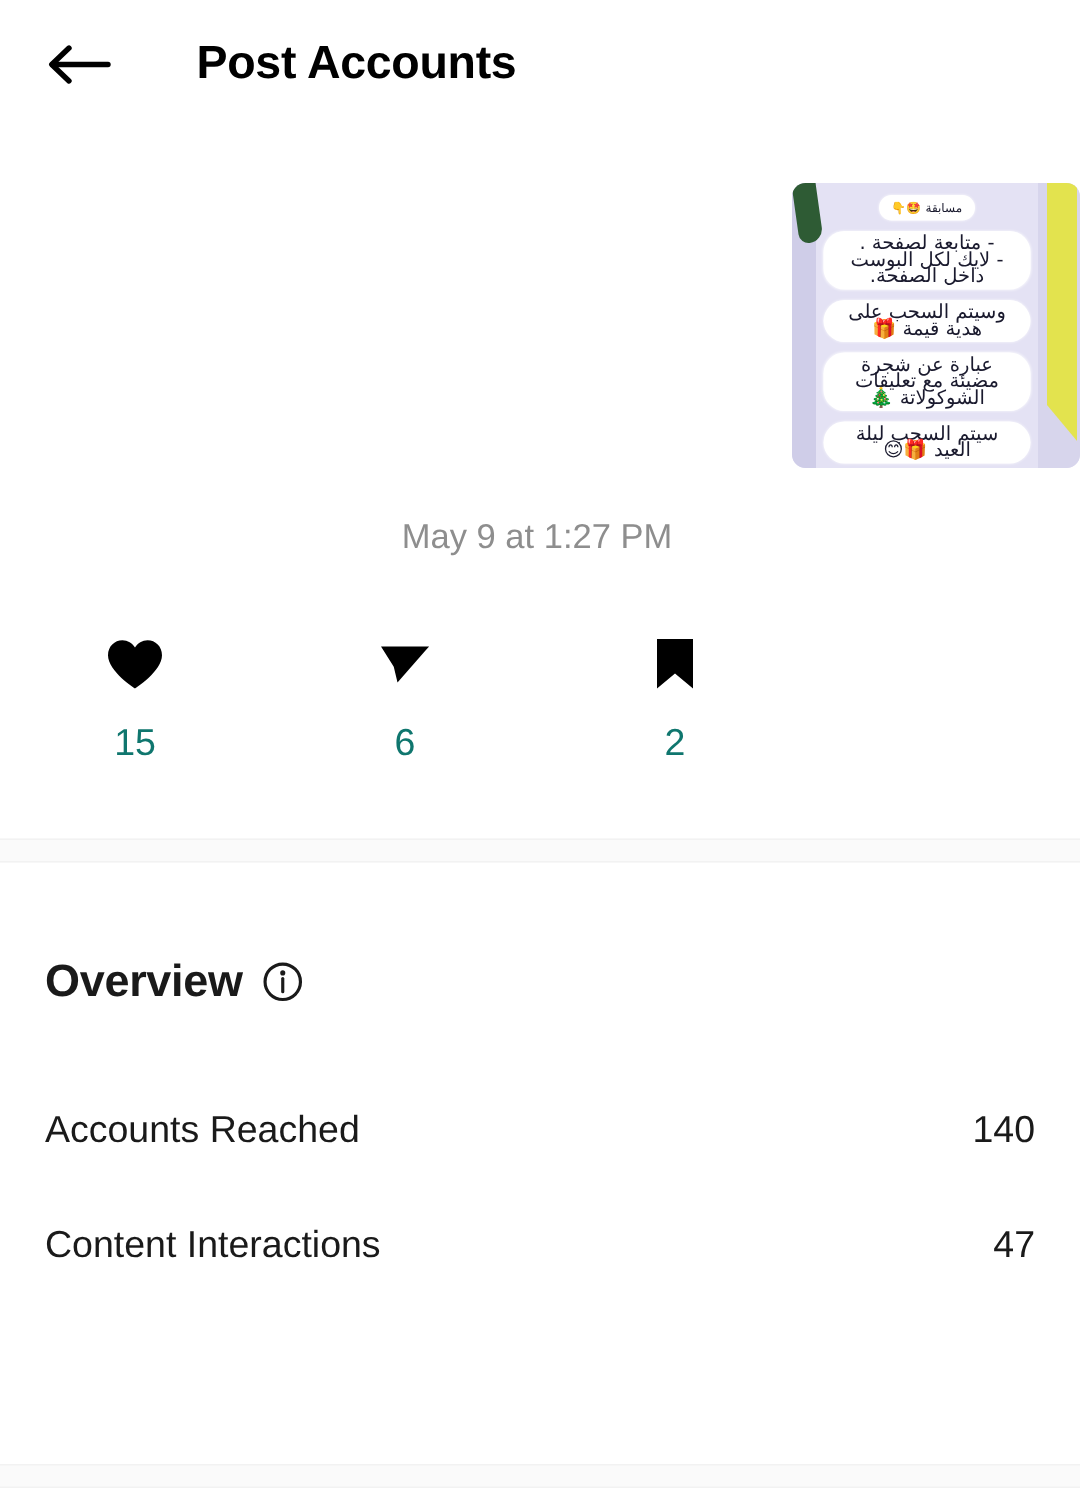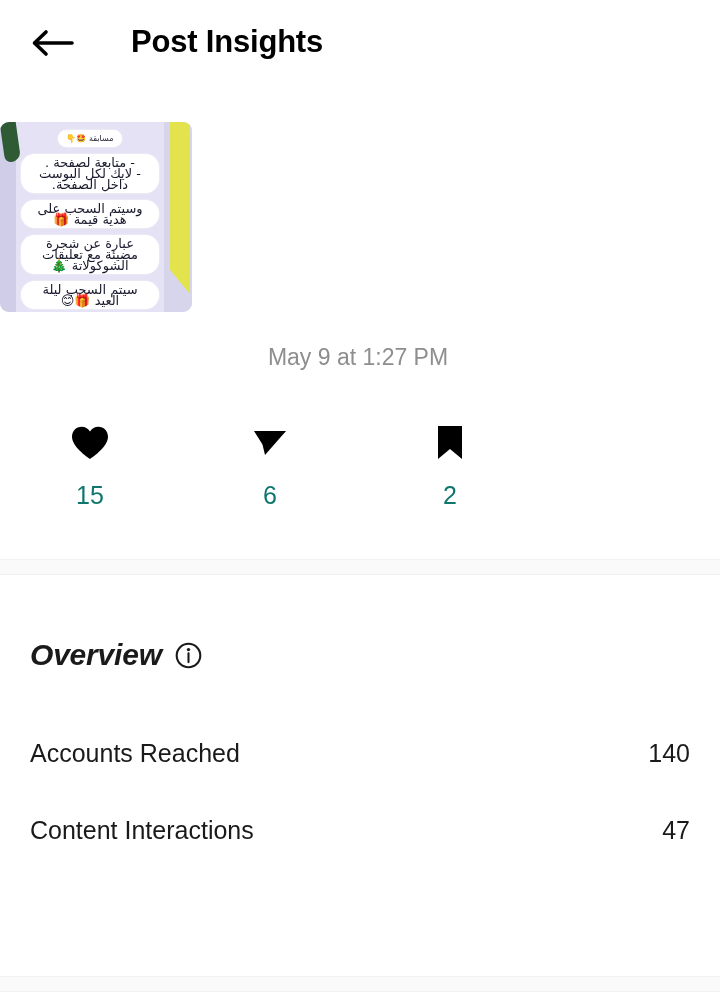--- a/index.html
+++ b/index.html
@@ -53,21 +53,21 @@
     line-height: 42px;
   }
 
   
   .post-media-wrap {
     position: absolute;
     left: 0;
     top: 122px;
     width: 720px;
     display: flex;
-    justify-content: flex-start;
+    justify-content: flex-end;
   }
   .post-thumb {
     position: relative;
     width: 192px;
     height: 190px;
     border-radius: 9px;
     overflow: hidden;
     background: #e6e4f5;
     cursor: pointer;
   }
@@ -204,21 +204,20 @@
   .sep-2 { top: 976px; }
 
   
   .overview-head {
     position: absolute;
     left: 30px;
     top: 635px;
     display: flex;
     align-items: center;
     gap: 13px;
-    font-style: italic;
   }
   .overview-title {
     font-size: 30px;
     font-weight: bold;
     color: #1a1a1a;
     letter-spacing: -0.2px;
     line-height: 40px;
   }
   .info-icon { display: block; margin-top: 4px; cursor: pointer; }
 
@@ -254,21 +253,21 @@
 
   <div class="header">
     <button class="back-btn">
       <span>
         <svg width="44" height="30" viewBox="0 0 44 30" fill="none">
           <path d="M42 15 H5" stroke="#000" stroke-width="3.6" stroke-linecap="round"></path>
           <path d="M16 4 L4.5 15 L16 26" stroke="#000" stroke-width="3.6" stroke-linecap="round" stroke-linejoin="round" fill="none"></path>
         </svg>
       </span>
     </button>
-    <div class="page-title">Post Insights</div>
+    <div class="page-title">Post Accounts</div>
   </div>
 
   <div class="post-media-wrap">
     <div class="post-thumb">
       <div class="thumb-inner">
         <div class="bubbles">
           <div class="bubble b1">مسابقة 🤩👇</div>
           <div class="bubble">- متابعة لصفحة .
 - لايك لكل البوست داخل الصفحة.</div>
           <div class="bubble">وسيتم السحب على هدية قيمة 🎁</div>

